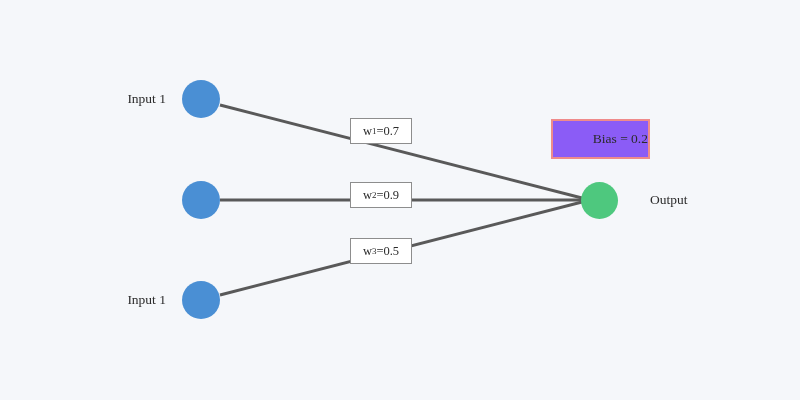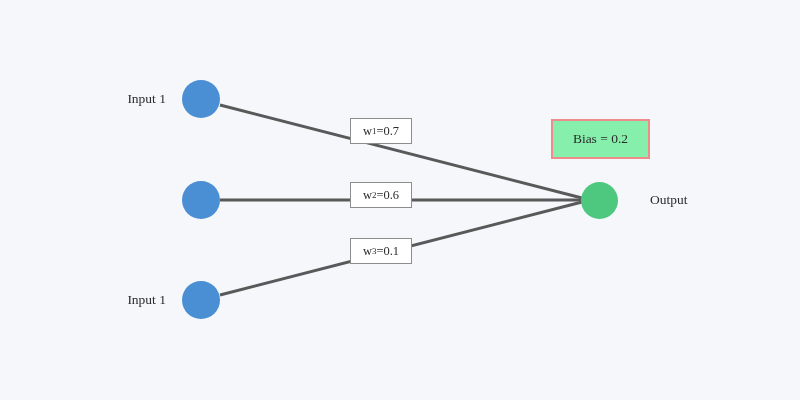--- a/index.html
+++ b/index.html
@@ -63,26 +63,26 @@
     font-size: 12.5px;
     color: #2b2b2b;
     white-space: nowrap;
   }
   .bias-box {
     position: absolute;
     left: 551px;
     top: 119px;
     width: 99px;
     height: 40px;
-    background: #86efac;
+    background: #8b5cf6;
     border: 2px solid #ef8b8b;
     box-sizing: border-box;
     display: flex;
     align-items: center;
-    justify-content: center;
+    justify-content: flex-end;
     font-size: 13.5px;
     color: #2b2b2b;
     white-space: nowrap;
   }
   .sub {
     font-size: 0.72em;
     vertical-align: -0.22em;
   }
 </style>
 </head>
@@ -111,27 +111,27 @@
     <span>w</span>
       <span class="sub">1</span>
       <span> = </span>
       <span>0.7</span>
   </div>
 
   <div class="weight-box" style="left:350px; top:182px;">
     <span>w</span>
       <span class="sub">2</span>
       <span> = </span>
-      <span>0.6</span>
+      <span>0.9</span>
   </div>
 
   <div class="weight-box" style="left:350px; top:238px;">
     <span>w</span>
       <span class="sub">3</span>
       <span> = </span>
-      <span>0.1</span>
+      <span>0.5</span>
   </div>
 
   <div class="bias-box">
     <span>Bias = 0.2</span>
   </div>
 
 </div>
 
 </body></html>

